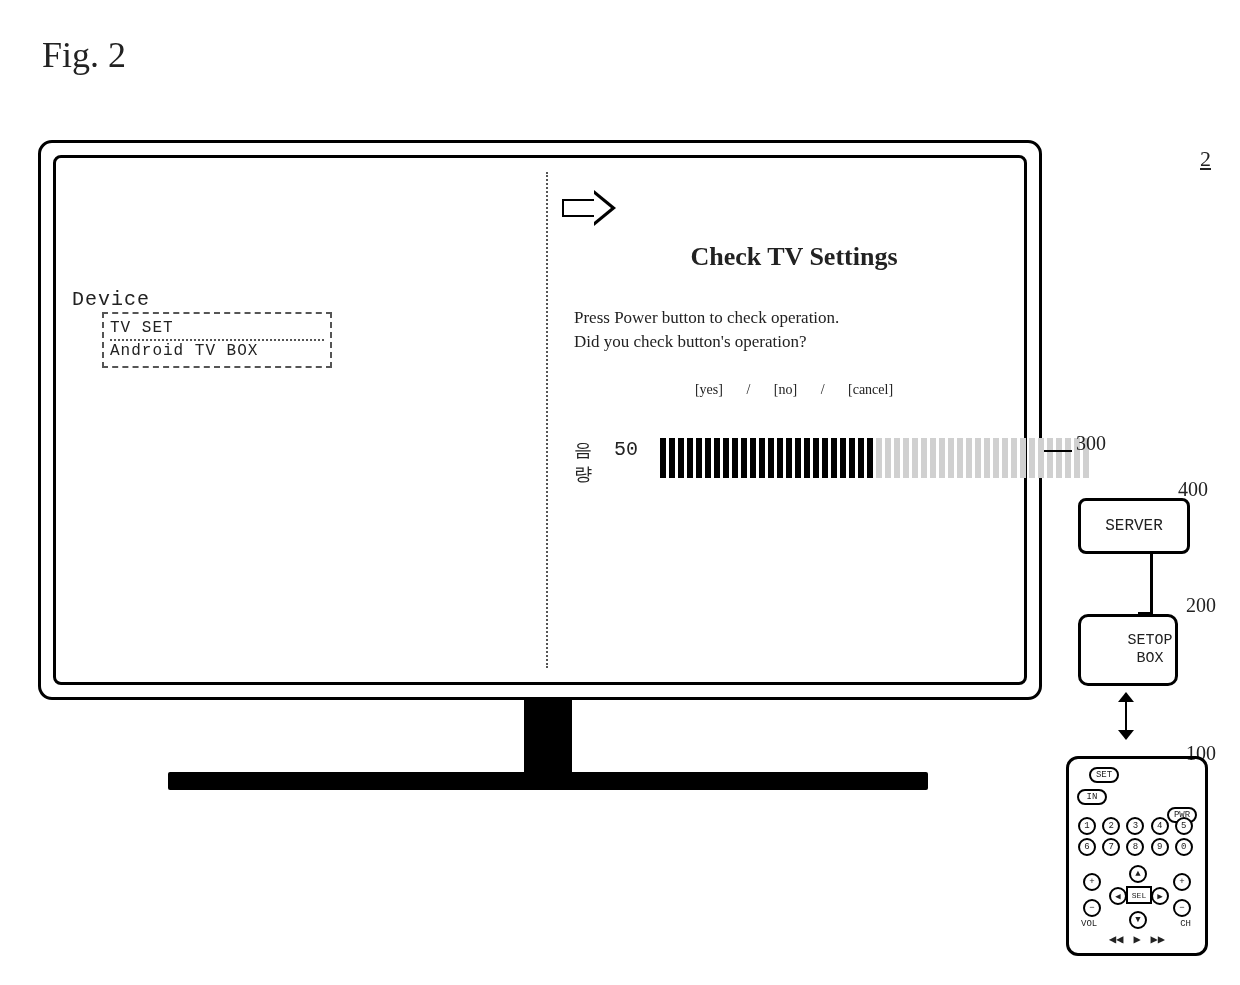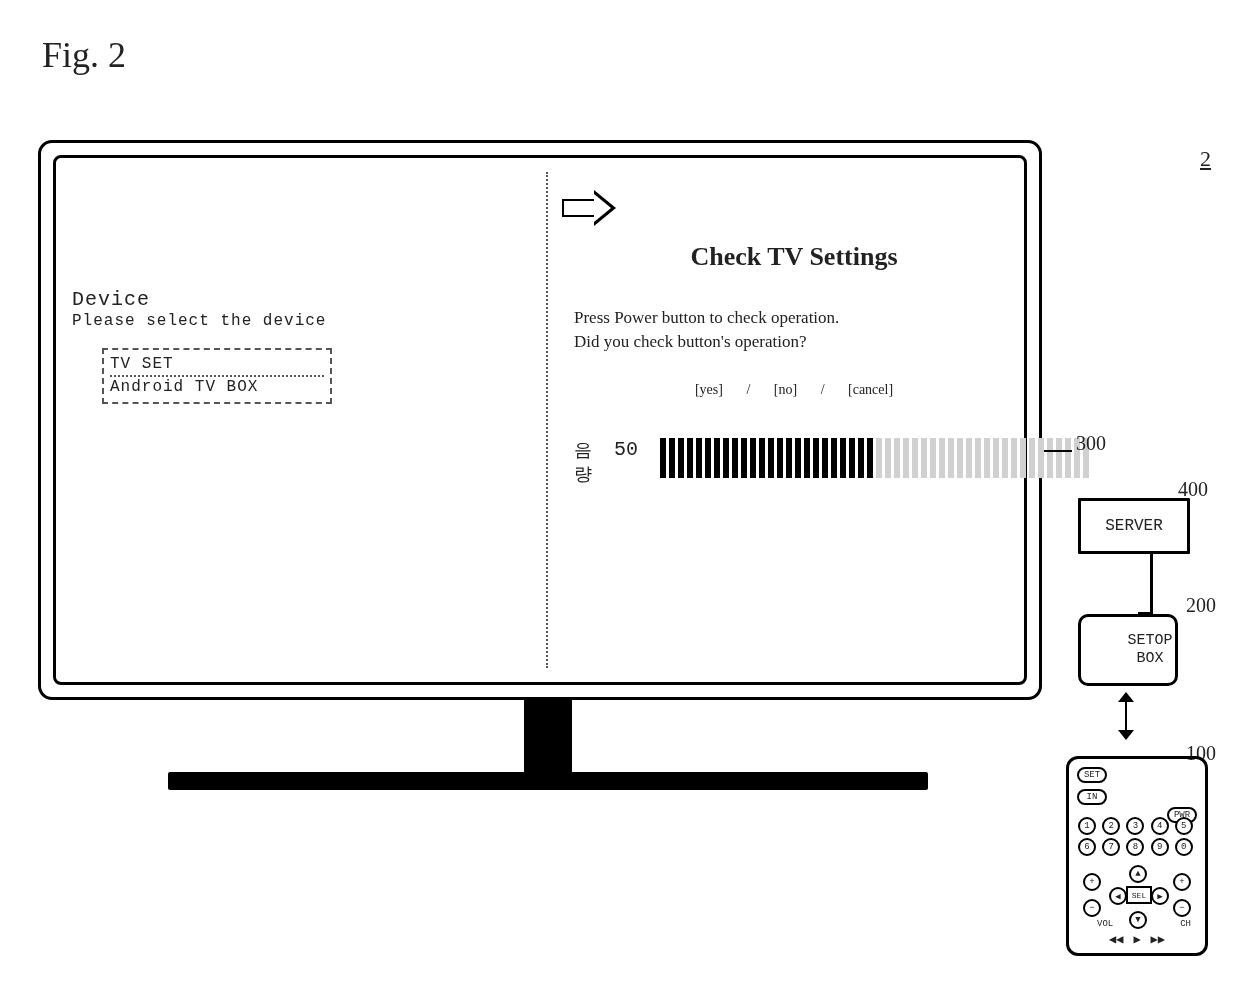--- a/index.html
+++ b/index.html
@@ -155,21 +155,21 @@
   .ref-400 { top: 478px; left: 1178px; }
   .ref-200 { top: 594px; left: 1186px; }
   .ref-100 { top: 742px; left: 1186px; }
 
   
   .server-box {
     position: absolute;
     top: 498px; left: 1078px;
     width: 112px; height: 56px;
     border: 3px solid #000;
-    border-radius: 1px;
+    border-radius: 8px;
     display: flex; align-items: center; justify-content: center;
     font-family: "Courier New", monospace;
     font-size: 16px;
   }
   .conn-srv-stb {
     position: absolute;
     top: 554px; left: 1150px;
     width: 3px; height: 60px;
     background: #000;
   }
@@ -229,35 +229,35 @@
     border-radius: 10px;
     display: flex; align-items: center; justify-content: center;
     background: #fff;
     font-size: 9px;
     padding: 0 4px;
     height: 16px;
     cursor: pointer;
   }
   .rbtn.circ { border-radius: 50%; width: 18px; height: 18px; padding: 0; }
   .rbtn.oval { width: 30px; height: 16px; }
-  .rset { top: 8px; left: 8px; }
+  .rset { top: 8px; left: 20px; }
   .rpwr { top: 8px; right: 8px; margin-top: 40px; }
   .rin  { top: 30px; left: 8px; }
   .numpad {
     position: absolute;
     top: 58px; left: 9px; right: 9px;
     display: grid;
     grid-template-columns: repeat(5, 1fr);
     gap: 3px;
   }
   .numpad .rbtn { position: static; width: 18px; height: 18px; border-radius: 50%; padding: 0; }
   
   .vol-up  { top: 114px; left: 14px; }
   .vol-dn  { top: 140px; left: 14px; }
-  .vol-lbl { position: absolute; top: 160px; left: 12px; font-size: 9px; margin-left: 16px; }
+  .vol-lbl { position: absolute; top: 160px; left: 12px; font-size: 9px; }
   .ch-up   { top: 114px; right: 14px; }
   .ch-dn   { top: 140px; right: 14px; }
   .ch-lbl  { position: absolute; top: 160px; right: 14px; font-size: 9px; }
   .nav-up   { top: 106px; left: 60px; }
   .nav-dn   { top: 152px; left: 60px; }
   .nav-l    { top: 128px; left: 40px; }
   .nav-r    { top: 128px; left: 82px; }
   .nav-sel  { top: 127px; left: 57px; width: 26px; height: 18px; border-radius: 0; font-size: 8px; }
   .media-row {
     position: absolute;
@@ -276,21 +276,20 @@
 <div class="tv-frame">
   <div class="tv-inner">
     <div class="divider"></div>
     <div class="arrow">
       <div class="shaft"></div>
         <div class="head"></div>
     </div>
 
     <div class="left-pane">
       <div class="left-title">Device</div>
-      <div class="left-sub">Please select the device</div>
       <div class="sel-box">
         <div class="opt selected">TV SET</div>
         <div class="opt">Android TV BOX</div>
       </div>
     </div>
 
     <div class="right-pane">
       <div class="r-title">Check TV Settings</div>
       <div class="r-line">Press Power button to check operation.</div>
       <div class="r-line">Did you check button's operation?</div>

